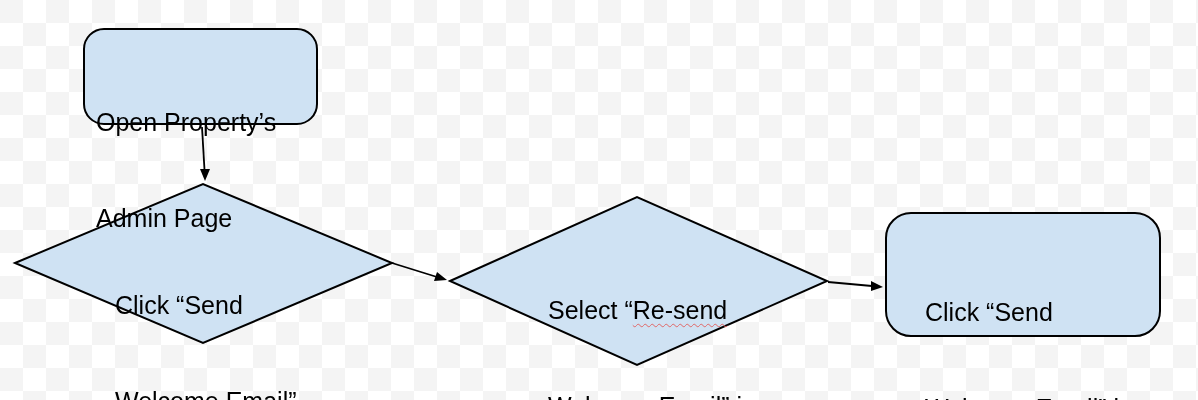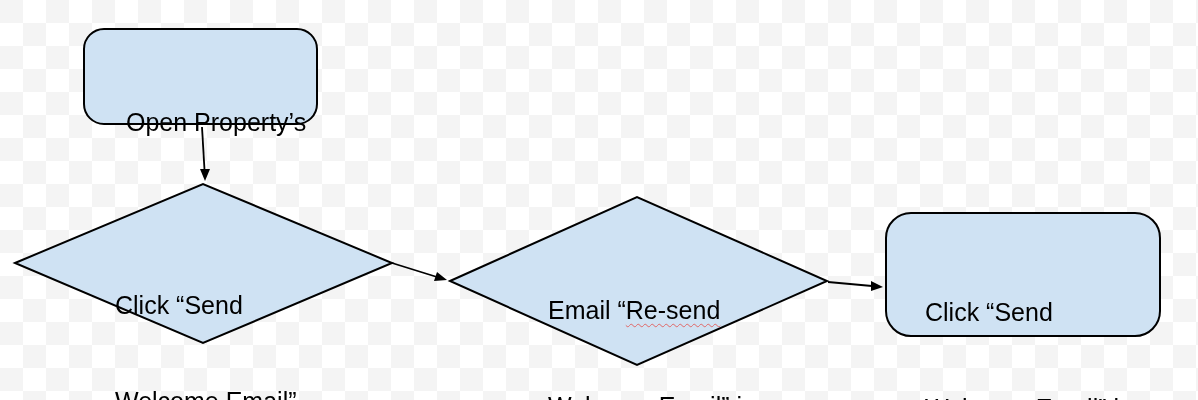--- a/index.html
+++ b/index.html
@@ -46,21 +46,21 @@
   }
   .rect-node.start { left: 83px; top: 28px; width: 235px; height: 97px; border-radius: 21px; }
   .rect-node.end   { left: 885px; top: 212px; width: 276px; height: 125px; border-radius: 26px; }
   .node-text {
     position: absolute;
     color: var(--text-color);
     font-size: 25px;
     line-height: 32px;
     white-space: pre;
   }
-  .node-text.t-start     { left: 126px; top: 42px; }
+  .node-text.t-start     { left: 96px; top: 42px; }
   .node-text.t-decision1 { left: 115px; top: 225px; }
   .node-text.t-decision2 { left: 548px; top: 230px; }
   .node-text.t-end       { left: 925px; top: 232px; }
   .misspelled {
     text-decoration-line: underline;
     text-decoration-style: wavy;
     text-decoration-color: var(--spellcheck-color);
     text-decoration-thickness: 1px;
     text-underline-offset: 4px;
     text-align: center;
@@ -88,29 +88,30 @@
       <polygon class="arrowhead" points="883,287 871,291 871,281"></polygon>
     </g>
 
     <polygon class="diamond" points="15,263 203,184 392,263 203,343"></polygon>
     <polygon class="diamond" points="450,281 637,197 827,281 637,365"></polygon>
   </svg>
 
   <div class="rect-node start"></div>
   <div class="node-text t-start">
     <div>Open Property’s</div>
+    <div>Admin Page</div>
   </div>
 
   <div class="node-text t-decision1">
     <div>Click “Send</div>
     <div>Welcome Email”</div>
   </div>
 
   <div class="node-text t-decision2">
-    <div><span>Email “</span><span class="misspelled">Re-send</span></div>
+    <div><span>Select “</span><span class="misspelled">Re-send</span></div>
     <div>Welcome Email” in</div>
     
   </div>
 
   <div class="rect-node end"></div>
   <div class="node-text t-end">
     <div>Click “Send</div>
     <div>Welcome Email” in</div>
     
   </div>

